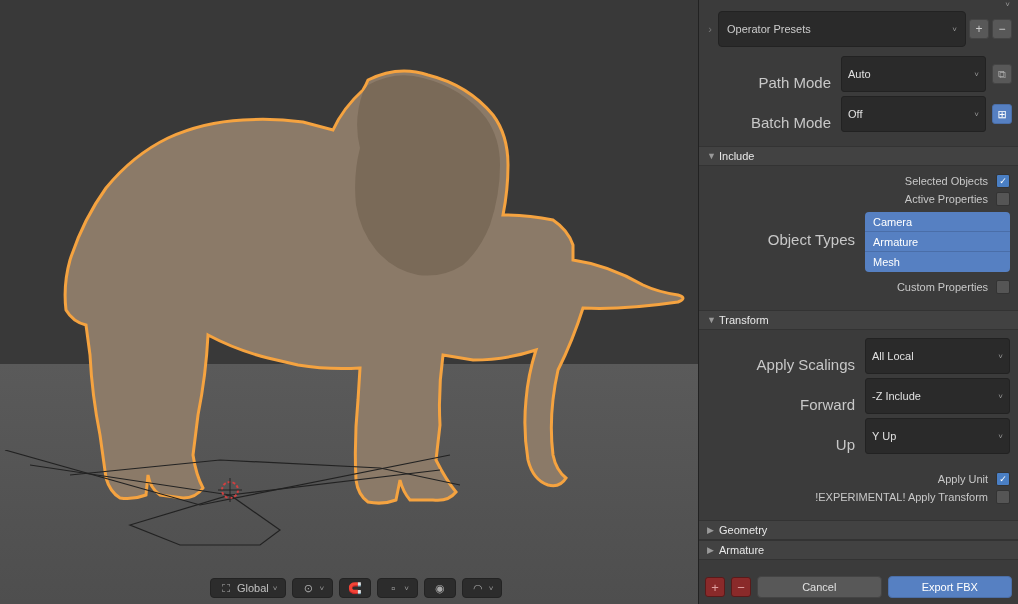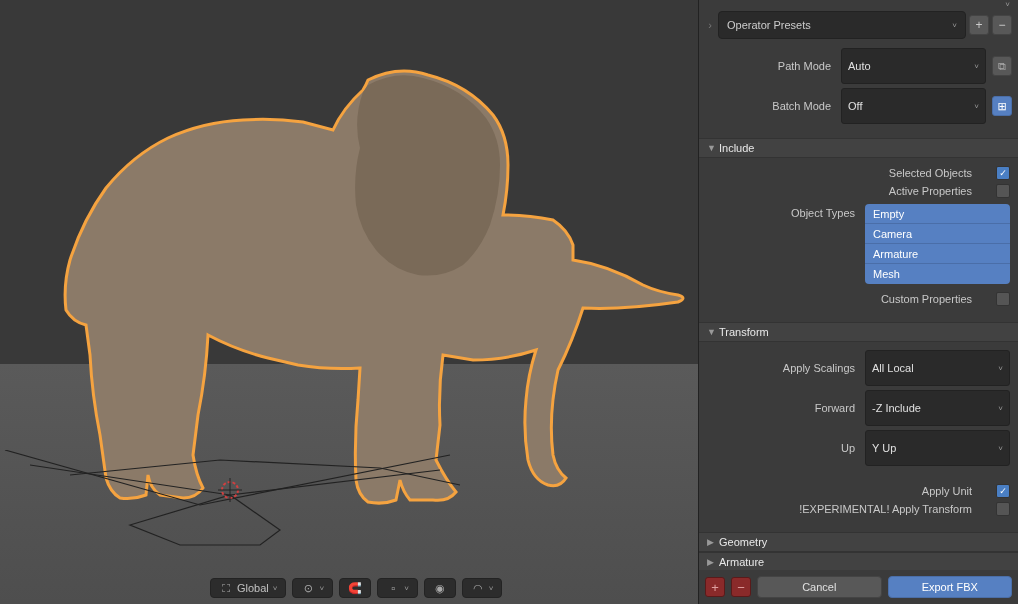--- a/index.html
+++ b/index.html
@@ -9,35 +9,35 @@
 .viewport-3d { position: absolute; top: 0; left: 0; right: 0; bottom: 0; }
 .floor { position: absolute; bottom: 0; left: 0; right: 0; height: 240px; background: linear-gradient(to bottom, #5a5a5a 0%, #4e4e4e 100%); }
 .elephant { position: absolute; left: 48px; top: 60px; width: 650px; height: 460px; }
 .toolbar-bottom { position: absolute; bottom: 6px; left: 210px; display: flex; gap: 6px; align-items: center; }
 .tb-btn { background: #2c2c2c; border: 1px solid #232323; border-radius: 4px; color: #c0c0c0; padding: 3px 8px; font-size: 11px; display: flex; align-items: center; gap: 4px; height: 20px; }
 .tb-icon { width: 14px; height: 14px; display: inline-flex; align-items: center; justify-content: center; color: #aaa; }
 .panel { width: 320px; background: #3b3b3b; border-left: 1px solid #222; overflow-y: auto; display: flex; flex-direction: column; }
 .panel-scroll { flex: 1; overflow-y: auto; }
 .header-strip { display: flex; height: 8px; justify-content: flex-end; padding-right: 8px; align-items: center; }
 .presets-row { display: flex; align-items: center; padding: 3px 6px; gap: 3px; }
-.presets-dd { flex: 1; background: #2a2a2a; border: 1px solid #222; border-radius: 4px; padding: 2px 8px; color: #ccc; font-size: 11px; display: flex; justify-content: space-between; align-items: center; height: 28px; }
+.presets-dd { flex: 1; background: #2a2a2a; border: 1px solid #222; border-radius: 4px; padding: 2px 8px; color: #ccc; font-size: 11px; display: flex; justify-content: space-between; align-items: center; height: 36px; }
 .sq-btn { width: 20px; height: 20px; background: #585858; border: 1px solid #444; border-radius: 3px; color: #ccc; display: flex; align-items: center; justify-content: center; font-size: 12px; }
 .caret-left { width: 10px; display: flex; align-items: center; justify-content: center; color: #777; }
 .prop-group { padding: 6px 6px 10px 6px; }
 .prop-row { display: flex; align-items: center; margin-bottom: 4px; gap: 6px; }
-.prop-label { flex: 1; text-align: right; color: #c8c8c8; font-size: 11px; padding-right: 4px; }
+.prop-label { flex: 1; text-align: right; color: #c8c8c8; font-size: 15px; padding-right: 4px; margin-top: 16px; }
 .prop-field { width: 145px; }
 .dropdown { width: 100%; background: #2a2a2a; border: 1px solid #222; border-radius: 3px; padding: 2px 6px; color: #e0e0e0; font-size: 11px; height: 36px; display: flex; justify-content: space-between; align-items: center; }
 .numfield { width: 100%; background: #595959; border: 1px solid #444; border-radius: 3px; padding: 2px 6px; color: #e0e0e0; font-size: 11px; height: 20px; text-align: center; }
 .icon-btn-sm { width: 20px; height: 20px; background: #585858; border: 1px solid #444; border-radius: 3px; display: flex; align-items: center; justify-content: center; }
 .section-header { display: flex; align-items: center; padding: 3px 8px; background: #424242; border-top: 1px solid #333; border-bottom: 1px solid #333; cursor: pointer; }
 .section-title { font-size: 11px; color: #e8e8e8; }
 .disclosure { width: 12px; font-size: 9px; color: #999; }
 .section-body { padding: 8px 8px 12px 8px; }
-.check-row { display: flex; align-items: center; justify-content: flex-end; margin-bottom: 4px; gap: 24px; }
+.check-row { display: flex; align-items: center; justify-content: flex-end; margin-bottom: 4px; gap: 8px; }
 .check-label { color: #c8c8c8; font-size: 11px; }
 .checkbox { width: 14px; height: 14px; background: #555; border: 1px solid #333; border-radius: 2px; display: flex; align-items: center; justify-content: center; }
 .checkbox.checked { background: #4a7fc4; }
 .checkbox.checked::after { content: "✓"; color: #fff; font-size: 9px; }
 .list-box { width: 145px; border-radius: 4px; overflow: hidden; }
 .list-item { background: #5680c2; color: #fff; padding: 3px 8px; font-size: 11px; border-bottom: 1px solid #4a6ea8; height: 20px; display: flex; align-items: center; }
 .list-item:last-child { border-bottom: none; }
 .footer { padding: 6px; display: flex; gap: 6px; background: #3b3b3b; align-items: center; }
 .footer-btn { flex: 1; height: 22px; border-radius: 4px; display: flex; align-items: center; justify-content: center; font-size: 11px; }
 .btn-cancel { background: #585858; color: #e0e0e0; border: 1px solid #444; }
@@ -147,21 +147,20 @@
           <span class="check-label">Selected Objects</span>
           <div class="checkbox checked"></div>
         </div>
         <div class="check-row">
           <span class="check-label">Active Properties</span>
           <div class="checkbox"></div>
         </div>
         <div class="prop-row" style="align-items:flex-start;margin-top:6px">
           <div class="prop-label" style="padding-top:3px">Object Types</div>
           <div class="list-box">
-            <div class="list-item">Empty</div>
             <div class="list-item">Camera</div>
             <div class="list-item">Armature</div>
             <div class="list-item">Mesh</div>
           </div>
         </div>
         <div class="check-row" style="margin-top:8px">
           <span class="check-label">Custom Properties</span>
           <div class="checkbox"></div>
         </div>
       </div>

